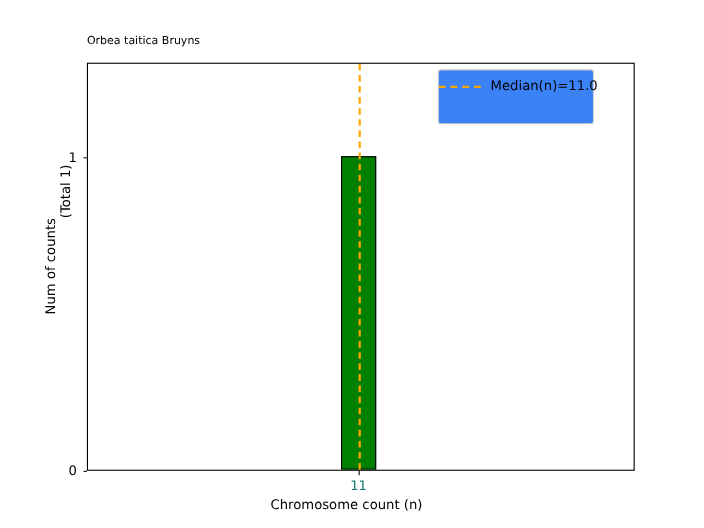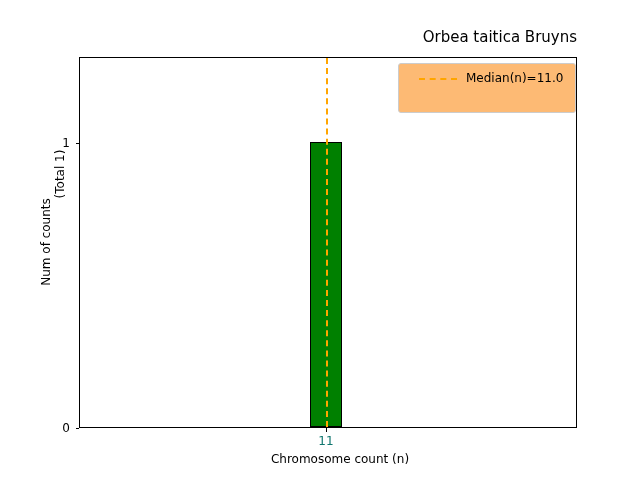--- a/index.html
+++ b/index.html
@@ -19,22 +19,22 @@
     width: 640px;
     height: 480px;
     background: #ffffff;
   }
   
   #chart-title {
     position: absolute;
     left: 79px;
     top: 29px;
     width: 498px;
-    text-align: right;
-    font-size: 15px;
+    text-align: left;
+    font-size: 10px;
     line-height: 17px;
     color: #000000;
     white-space: nowrap;
   }
   
   #plot-area {
     position: absolute;
     left: 79px;
     top: 57px;
     width: 498px;
@@ -96,21 +96,21 @@
     top: 434px;
     width: 80px;
     text-align: center;
     font-size: 12px;
     line-height: 14px;
     color: #0f766e;
   }
   
   #xlabel {
     position: absolute;
-    left: 91px;
+    left: 66px;
     top: 452px;
     width: 498px;
     text-align: center;
     font-size: 12px;
     line-height: 14px;
     color: #000000;
   }
   .ylabel-line {
     position: absolute;
     transform-origin: 50% 50%;
@@ -129,26 +129,26 @@
   #ylabel-sub {
     left: -40px;
     top: 168px;
     width: 200px;
   }
   
   #legend {
     position: absolute;
     left: 398px;
     top: 62.5px;
-    width: 178px;
+    width: 142px;
     box-sizing: border-box;
     border: 0.9px solid #cccccc;
     border-radius: 3px;
-    background: #fdba74;
-    padding: 6px 8px 6px 20px;
+    background: #3b82f6;
+    padding: 6px 8px 6px 0;
   }
   .legend-row {
     display: flex;
     align-items: center;
     height: 18px;
   }
   .legend-sample {
     width: 38px;
     height: 0;
     margin-right: 9px;

